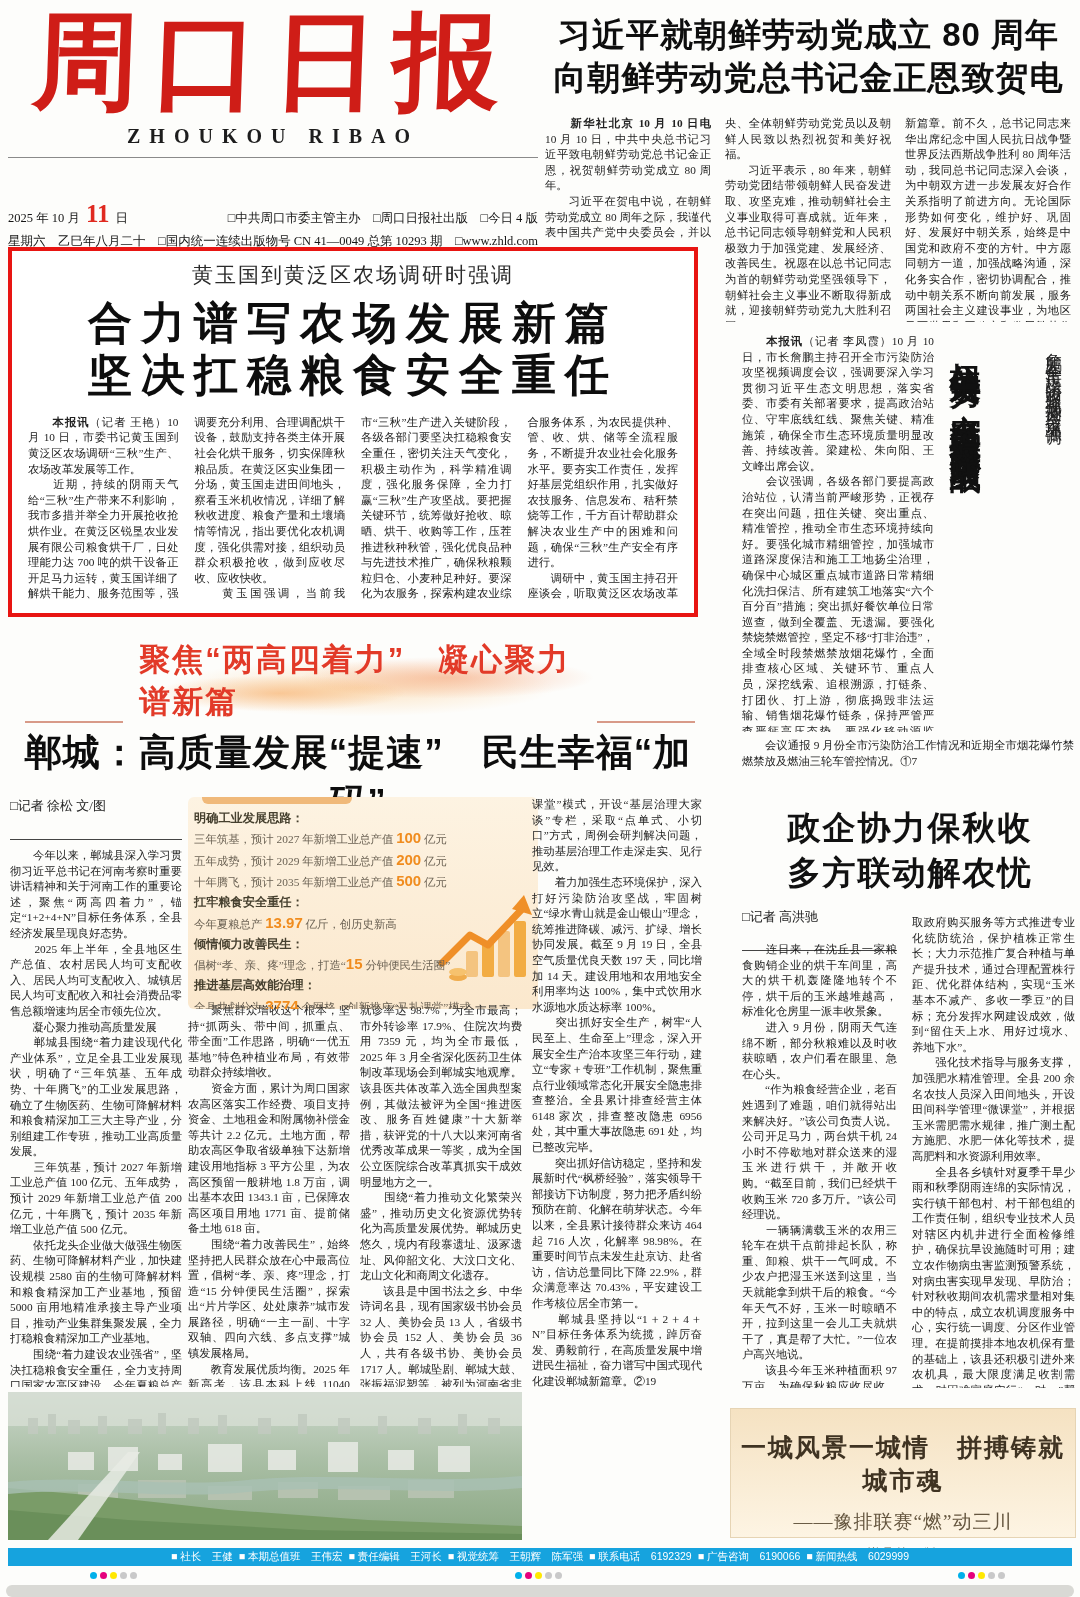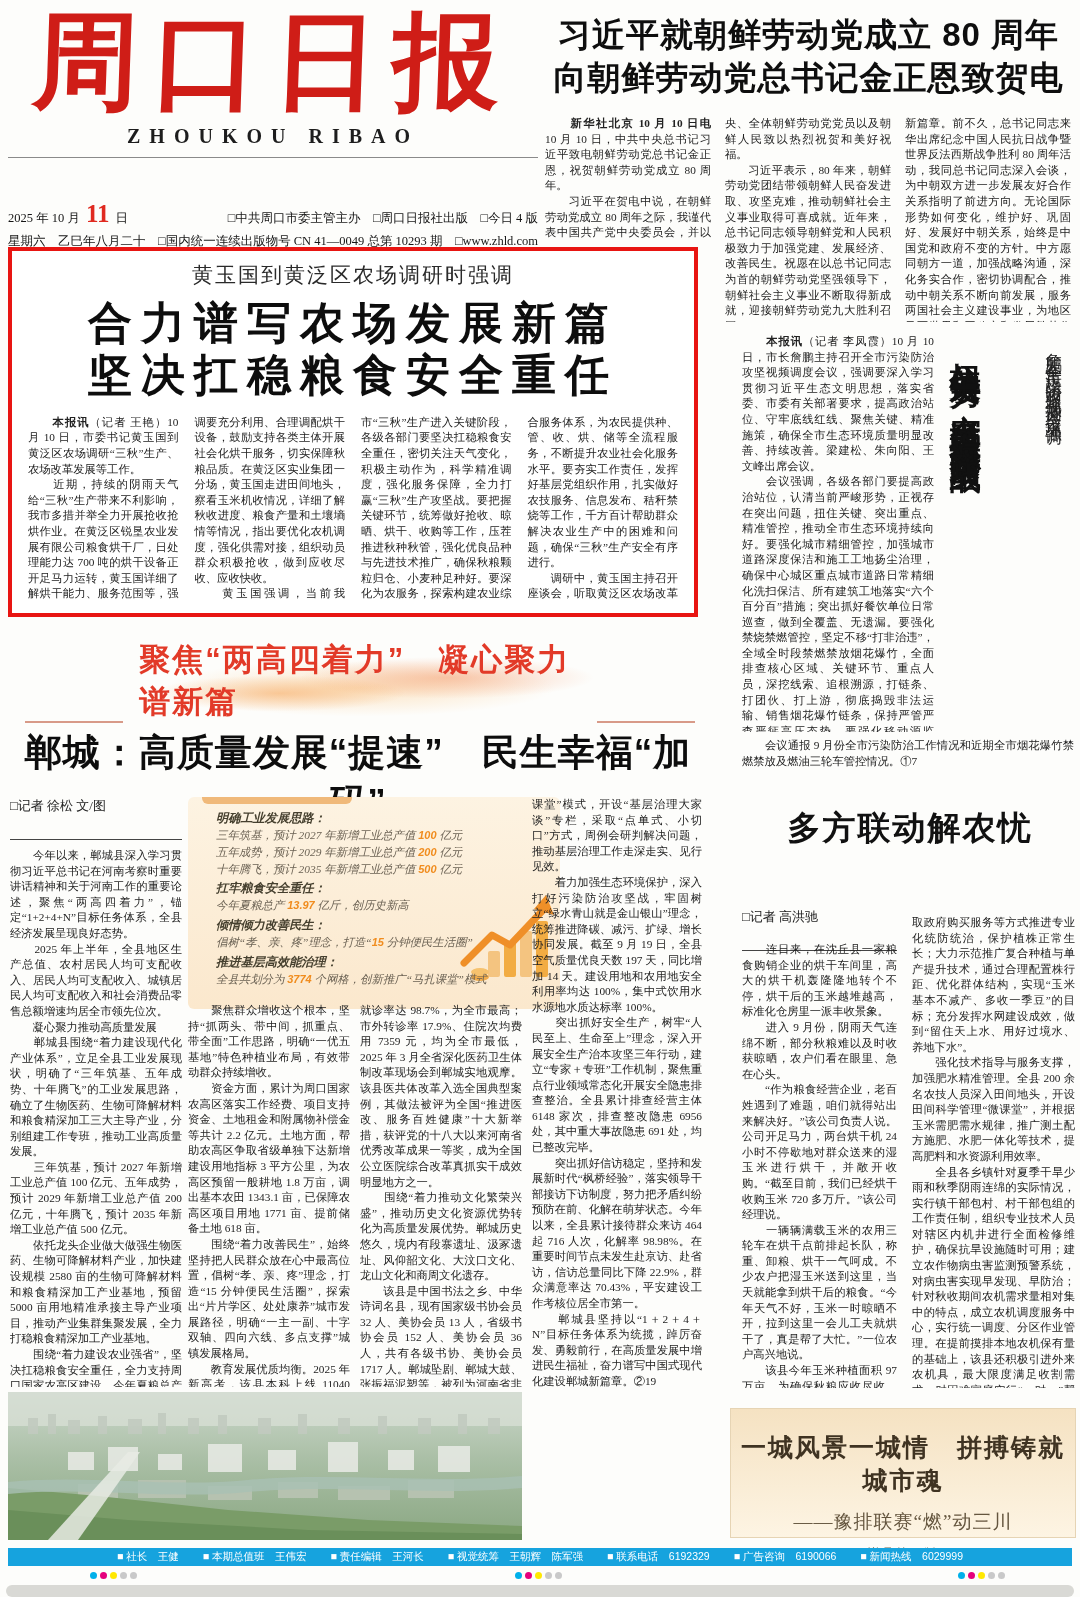--- a/index.html
+++ b/index.html
@@ -37,35 +37,35 @@
   .banner{display:flex;align-items:flex-end;justify-content:center;
      background:
        radial-gradient(ellipse 180px 26px at 38% 62%, rgba(246,160,80,.50), transparent 70%),
        radial-gradient(ellipse 210px 30px at 63% 42%, rgba(240,120,60,.38), transparent 70%),
        radial-gradient(ellipse 260px 38px at 50% 55%, rgba(250,195,125,.45), transparent 75%);}
   .banner-line{width:118px;height:2px;background:#d89a88;}
   .banner-text{margin:0 16px;font-size:31px;font-weight:900;color:#e23a28;letter-spacing:2px;font-family:"Liberation Sans",sans-serif;}
   
   .dc-head{width:700px;text-align:center;font-size:37px;font-weight:900;color:#0d0d0d;letter-spacing:1px;}
   .byline{font-size:13px;color:#222;padding-bottom:24px;border-bottom:1.5px solid #444;margin-bottom:8px;white-space:nowrap;}
-  .infobox{background:linear-gradient(180deg,#fdf3e2,#fbe8cd);border-radius:6px;padding:10px 12px 8px 28px;position:relative;overflow:hidden;font-style:italic;}
+  .infobox{background:linear-gradient(180deg,#fdf3e2,#fbe8cd);border-radius:6px;padding:10px 12px 8px 6px;position:relative;overflow:hidden;}
   .infobox:before{content:"";position:absolute;left:14px;top:0;width:150px;height:7px;background:#f0b97a;border-radius:0 0 6px 6px;}
   .ib-row{font-size:11.4px;line-height:1.42;color:#6b6254;position:relative;z-index:1;}
   .ib-label{font-size:12.2px;font-weight:bold;color:#46402f;margin-top:3px;font-family:"Liberation Sans",sans-serif;}
-  .ib-num{color:#f08c1e;font-weight:800;font-size:11px;font-family:"Liberation Sans",sans-serif;}
+  .ib-num{color:#f08c1e;font-weight:800;font-size:15px;font-family:"Liberation Sans",sans-serif;}
   .ib-chart{position:absolute;right:6px;bottom:24px;z-index:0;opacity:.95;}
   
   .hv-head{width:310px;text-align:center;font-size:33px;line-height:1.35;font-weight:900;color:#111;letter-spacing:2px;font-family:"Liberation Serif",serif;}
   
   .promo{background:linear-gradient(180deg,#f5e2c2,#fdf4e3);border:1px solid #e6d4b4;text-align:center;}
   .promo-title{font-size:25px;font-weight:900;color:#3f3322;letter-spacing:2px;margin-top:22px;font-family:"Liberation Serif",serif;}
   .promo-sub{font-size:19px;color:#64553e;margin-top:12px;letter-spacing:1px;}
   .promo-note{font-size:12px;color:#7a6a50;margin-top:10px;letter-spacing:2px;}
   
-  .footbar{background:#16a3de;color:#fff;display:flex;align-items:center;justify-content:center;gap:24px;
+  .footbar{background:#16a3de;color:#fff;display:flex;align-items:center;justify-content:center;gap:6px;
            font-size:10.5px;font-family:"Liberation Sans",sans-serif;white-space:nowrap;}
   .dots{display:flex;gap:3px;}
   .dot{width:7px;height:7px;border-radius:50%;}
   .d1{background:#00b0ea}.d2{background:#e5007d}.d3{background:#ffe800}.d4{background:#c9c9c9}.d5{background:#c9c9c9}
   .graystrip{background:#d9d9d5;border-radius:6px;}
 </style>
 </head>
 <body>
 
 <div id="page">
@@ -180,20 +180,21 @@
 　　该县是中国书法之乡、中华诗词名县，现有国家级书协会员 32 人、美协会员 13 人，省级书协会员 152 人、美协会员 36 人，共有各级书协、美协会员 1717 人。郸城坠剧、郸城大鼓、张振福泥塑等，被列为河南省非物质文化遗产，享有盛誉。悠久厚重的郸城历史文化，孕育了“勤劳智慧、勇敢坚毅、开放开明、大气包容”的郸城精神。
 　　扎扎实实推进高效能治理
 　　郸城县扎实推进“五基四化”“七个着力”“十六个专项行动”，以高质量党建引领基层高效能治理，全县共划分为 3774 个网格，创新推广“马扎</div>
   <div class="abs body-text" style="left:532px;top:797px;width:170px;height:740px;">课堂”模式，开设“基层治理大家谈”专栏，采取“点单式、小切口”方式，周例会研判解决问题，推动基层治理工作走深走实、见行见效。
 　　着力加强生态环境保护，深入打好污染防治攻坚战，牢固树立“绿水青山就是金山银山”理念，统筹推进降碳、减污、扩绿、增长协同发展。截至 9 月 19 日，全县空气质量优良天数 197 天，同比增加 14 天。建设用地和农用地安全利用率均达 100%，集中式饮用水水源地水质达标率 100%。
 　　突出抓好安全生产，树牢“人民至上、生命至上”理念，深入开展安全生产治本攻坚三年行动，建立“专家＋专班”工作机制，聚焦重点行业领域常态化开展安全隐患排查整治。全县累计排查经营主体 6148 家次，排查整改隐患 6956 处，其中重大事故隐患 691 处，均已整改完毕。
 　　突出抓好信访稳定，坚持和发展新时代“枫桥经验”，落实领导干部接访下访制度，努力把矛盾纠纷预防在前、化解在萌芽状态。今年以来，全县累计接待群众来访 464 起 716 人次，化解率 98.98%。在重要时间节点未发生赴京访、赴省访，信访总量同比下降 22.9%，群众满意率达 70.43%，平安建设工作考核位居全市第一。
 　　郸城县坚持以“1＋2＋4＋N”目标任务体系为统揽，踔厉奋发、勇毅前行，在高质量发展中增进民生福祉，奋力谱写中国式现代化建设郸城新篇章。②19</div>
 
   <div class="abs hv-head" style="left:755px;top:806px;">
+    <div>政企协力保秋收</div>
     <div>多方联动解农忧</div>
   </div>
   <div class="abs" style="left:742px;top:908px;width:155px;">
     <div class="byline">□记者 高洪驰</div>
   </div>
   <div class="abs body-text" style="left:742px;top:942px;width:155px;height:446px;">　　连日来，在沈丘县一家粮食购销企业的烘干车间里，高大的烘干机轰隆隆地转个不停，烘干后的玉米越堆越高，标准化仓房里一派丰收景象。
 　　进入 9 月份，阴雨天气连绵不断，部分秋粮难以及时收获晾晒，农户们看在眼里、急在心头。
 　　“作为粮食经营企业，老百姓遇到了难题，咱们就得站出来解决好。”该公司负责人说。公司开足马力，两台烘干机 24 小时不停歇地对群众送来的湿玉米进行烘干，并敞开收购。“截至目前，我们已经烘干收购玉米 720 多万斤。”该公司经理说。
 　　一辆辆满载玉米的农用三轮车在烘干点前排起长队，称重、卸粮、烘干一气呵成。不少农户把湿玉米送到这里，当天就能拿到烘干后的粮食。“今年天气不好，玉米一时晾晒不开，拉到这里一会儿工夫就烘干了，真是帮了大忙。”一位农户高兴地说。
 　　该县今年玉米种植面积 97 万亩。为确保秋粮应收尽收、颗粒归仓，该县坚持政企协力、多方联动，组织农机抢收，协调烘干收储企业敞开收购，全力以赴打好秋收保卫战。</div>

